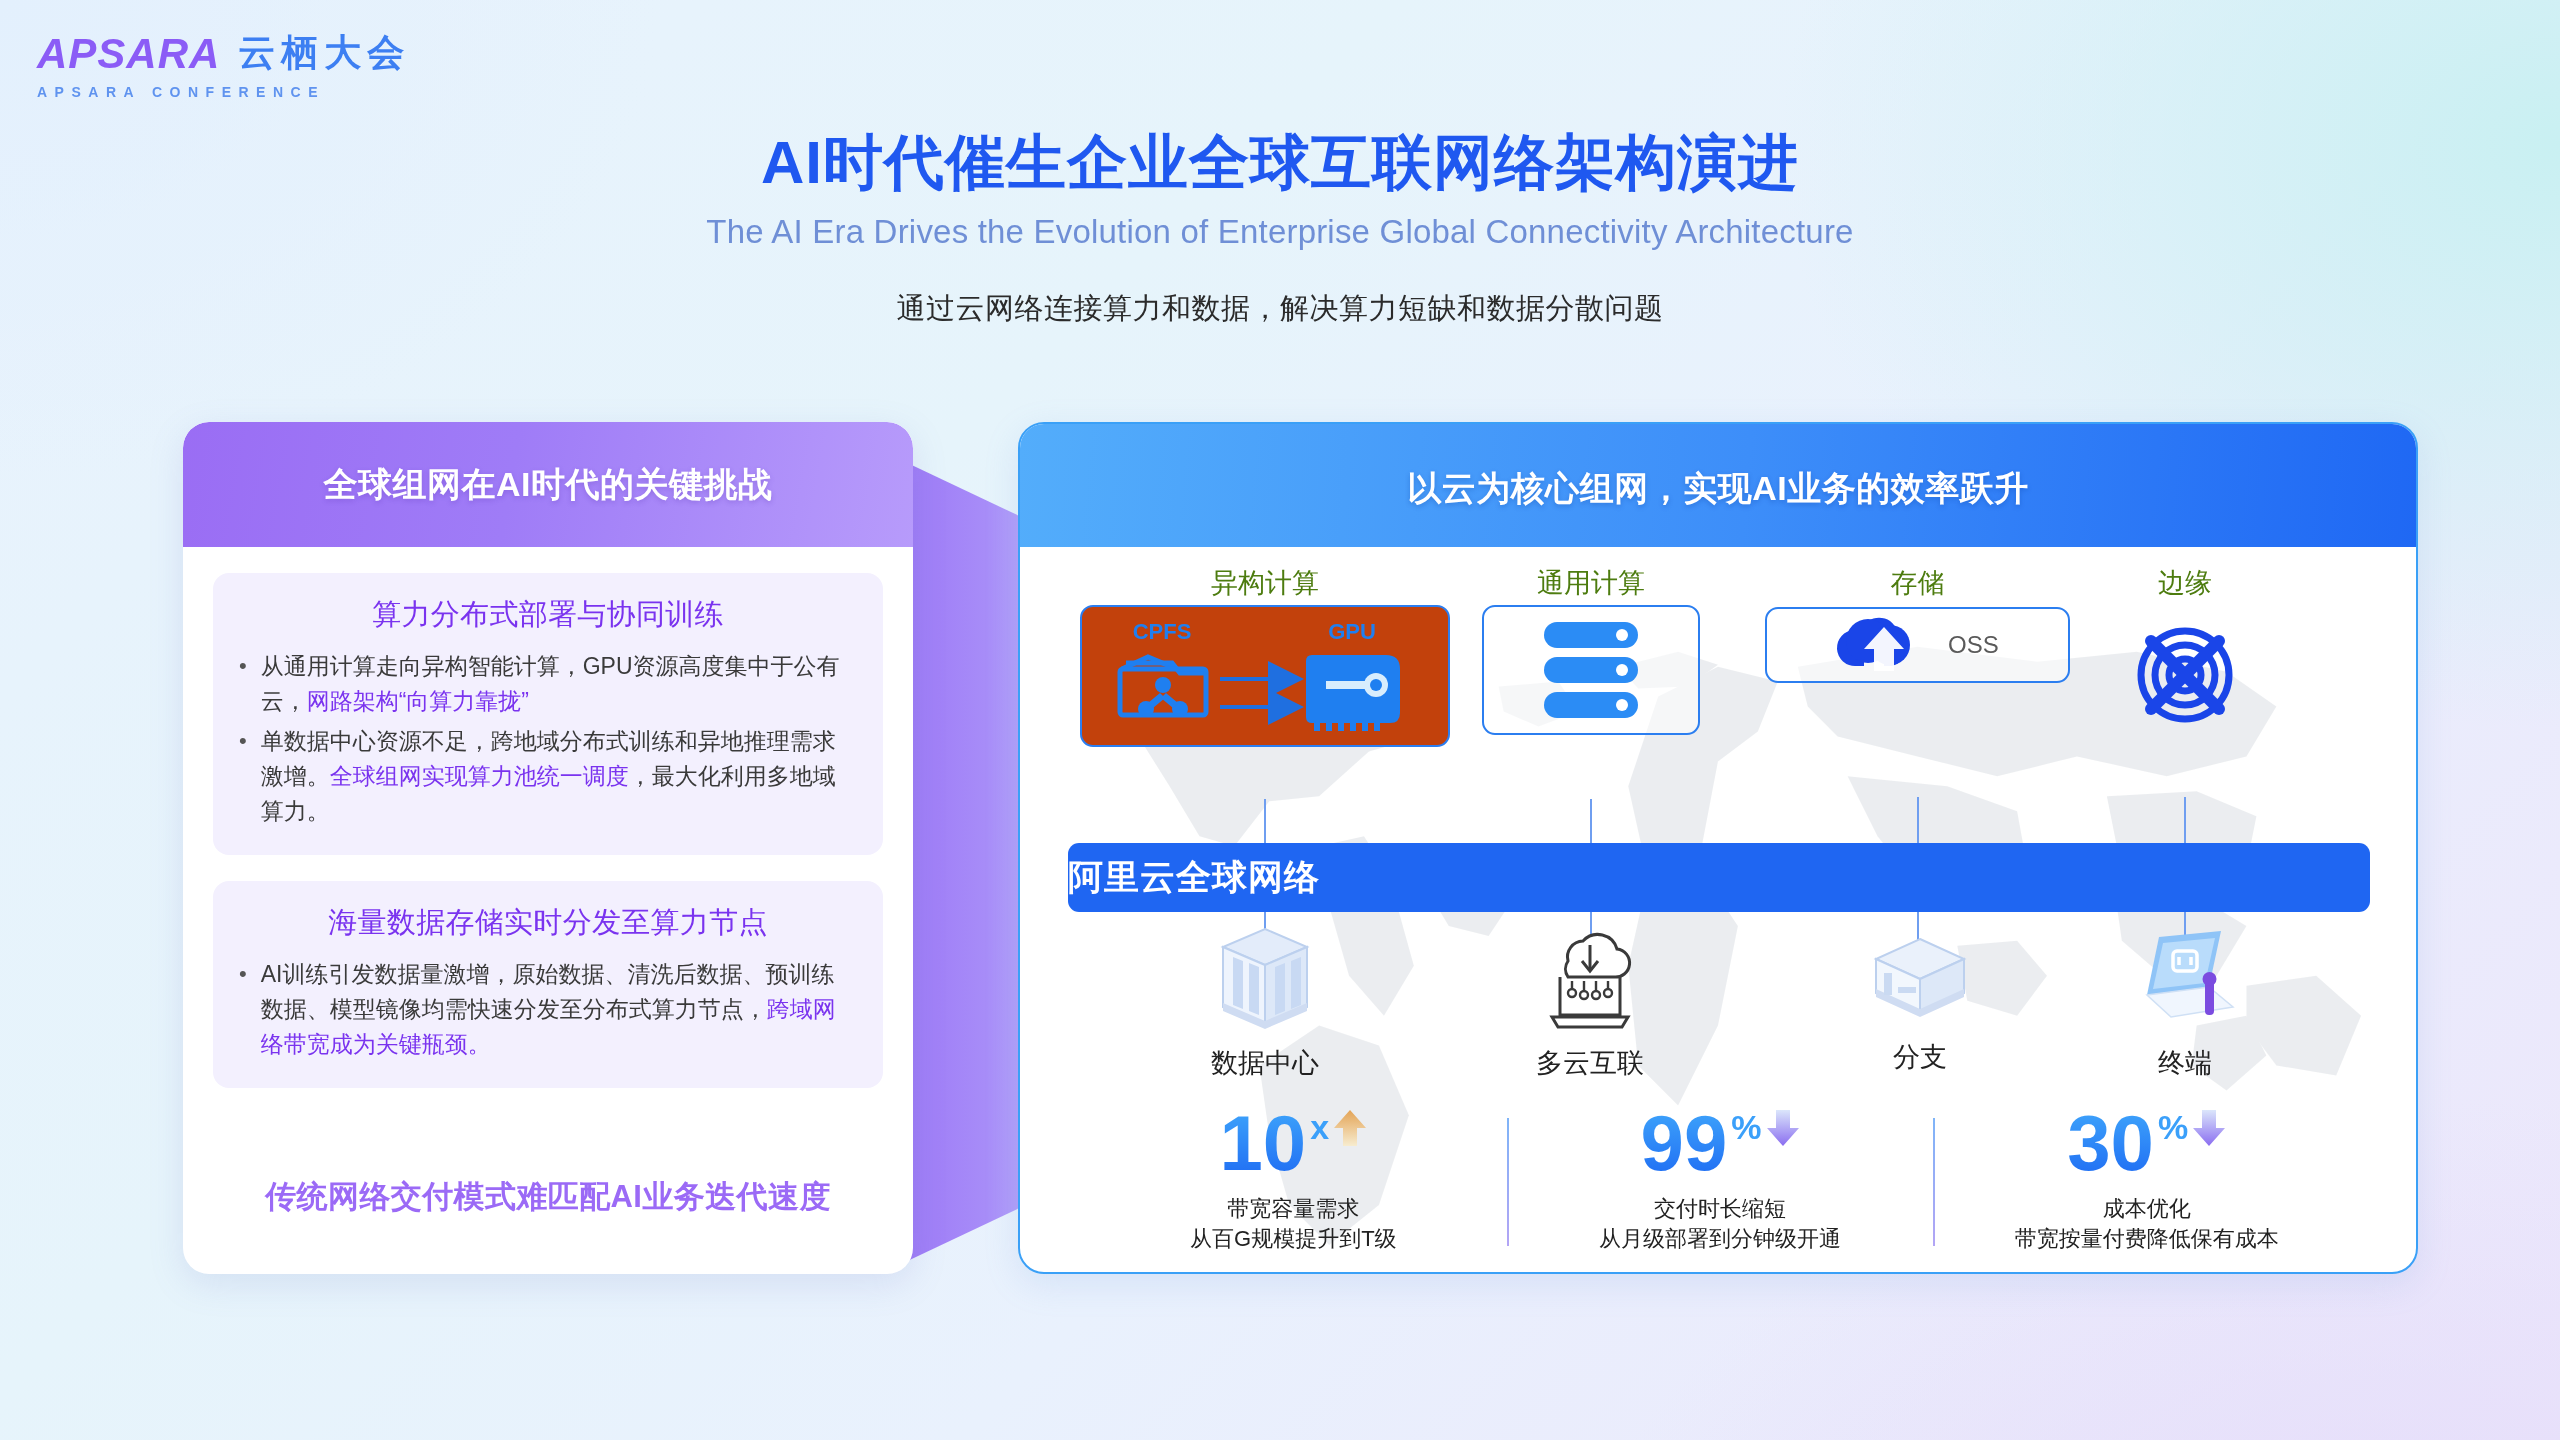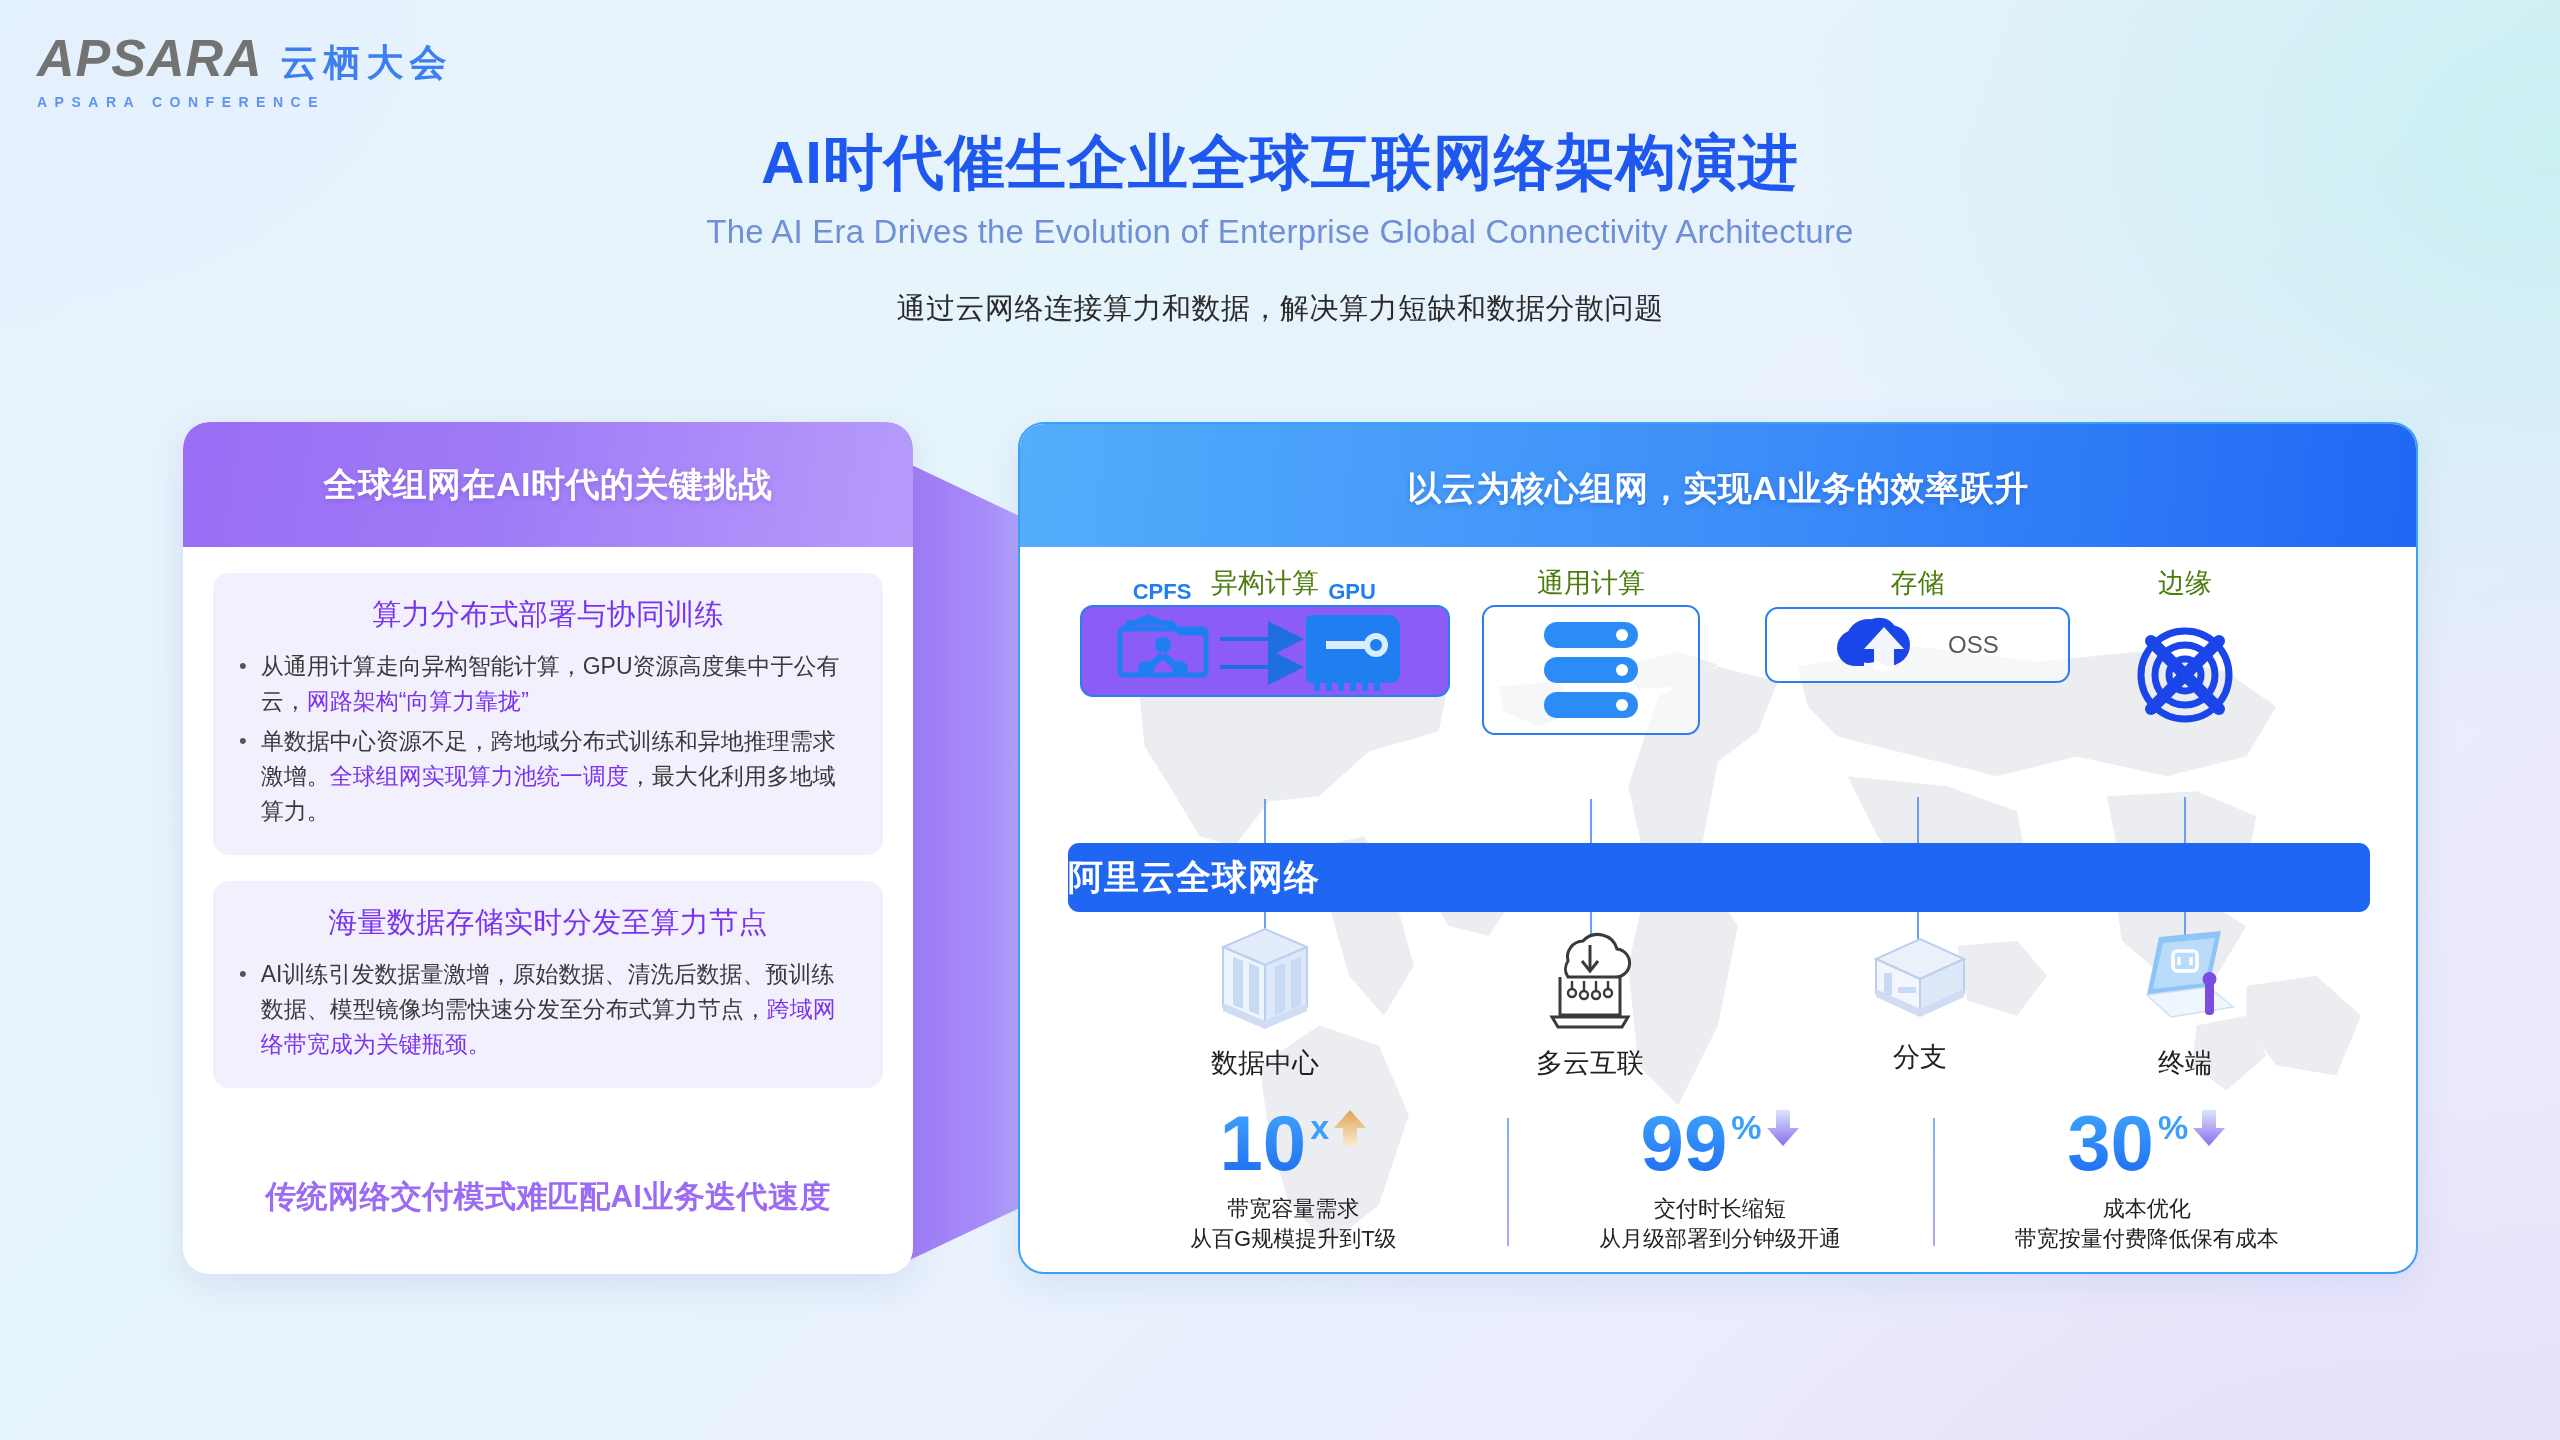--- a/index.html
+++ b/index.html
@@ -11,21 +11,21 @@
       radial-gradient(ellipse 1200px 900px at 100% 10%, #c9f0f2 0%, rgba(201,240,242,0) 65%),
       radial-gradient(ellipse 1100px 800px at 0% 0%, #e3f0fd 0%, rgba(227,240,253,0) 60%),
       linear-gradient(135deg,#e8f2fd 0%,#e6f4fb 35%,#e9f1fd 60%,#ece6fb 100%);
     overflow:hidden;
     position:relative;
   }
 
   
   #logo { position:absolute; left:37px; top:28px; width:430px; }
   .logo-row { display:flex; align-items:flex-end; gap:18px; }
-  .logo-apsara { font-size:52px; font-weight:800; letter-spacing:1px; color:#737373; font-style:italic; font-family:"Liberation Sans",sans-serif; }
+  .logo-apsara { font-size:42px; font-weight:800; letter-spacing:1px; color:#8b5cf6; font-style:italic; font-family:"Liberation Sans",sans-serif; }
   .logo-cn { font-size:37px; font-weight:700; color:#3d7ff2; letter-spacing:6px; }
   .logo-sub { margin-top:6px; font-size:14px; letter-spacing:7.5px; color:#5f93ef; font-weight:600; }
 
   
   #title-block { position:absolute; left:0; top:128px; width:2560px; text-align:center; }
   #main-title { font-size:60px; font-weight:800; color:#1f58f0; letter-spacing:1px; line-height:1.18; }
   #sub-title { margin-top:14px; font-size:33px; color:#6f8fd6; font-weight:400; letter-spacing:.2px; }
   #desc-title { margin-top:38px; font-size:29px; color:#2b2b2b; letter-spacing:.5px; }
 
   
@@ -203,21 +203,21 @@
     <div class="vline" style="left:1164px; top:250px; height:46px;"></div>
     <div class="vline" style="left:244px; top:365px; height:44px;"></div>
     <div class="vline" style="left:570px; top:365px; height:38px;"></div>
     <div class="vline" style="left:897px; top:365px; height:44px;"></div>
     <div class="vline" style="left:1164px; top:365px; height:40px;"></div>
 
     <div class="top-row">
 
       <div class="node-top" style="left:60px; top:0; width:370px;">
         <div class="cap">异构计算</div>
-        <div class="box" style="height:92px; background:#8b5cf6;align-items:flex-end;">
+        <div class="box" style="height:142px; background:#c2410c;">
           <svg width="330" height="118" viewBox="0 0 330 118">
             <text x="62" y="22" font-size="22" font-weight="700" fill="#1f7ff0" text-anchor="middle" font-family="Liberation Sans, sans-serif">CPFS</text>
             <text x="252" y="22" font-size="22" font-weight="700" fill="#1f7ff0" text-anchor="middle" font-family="Liberation Sans, sans-serif">GPU</text>
             <g stroke="#1f7ff0" stroke-width="5" fill="none">
               <path d="M22 52 l26 -12 l24 10"></path>
               <path d="M26 46 h46 l8 10 h26"></path>
               <rect x="20" y="52" width="86" height="46" rx="3"></rect>
             </g>
             <g fill="#1f7ff0">
               <circle cx="63" cy="68" r="8"></circle>

